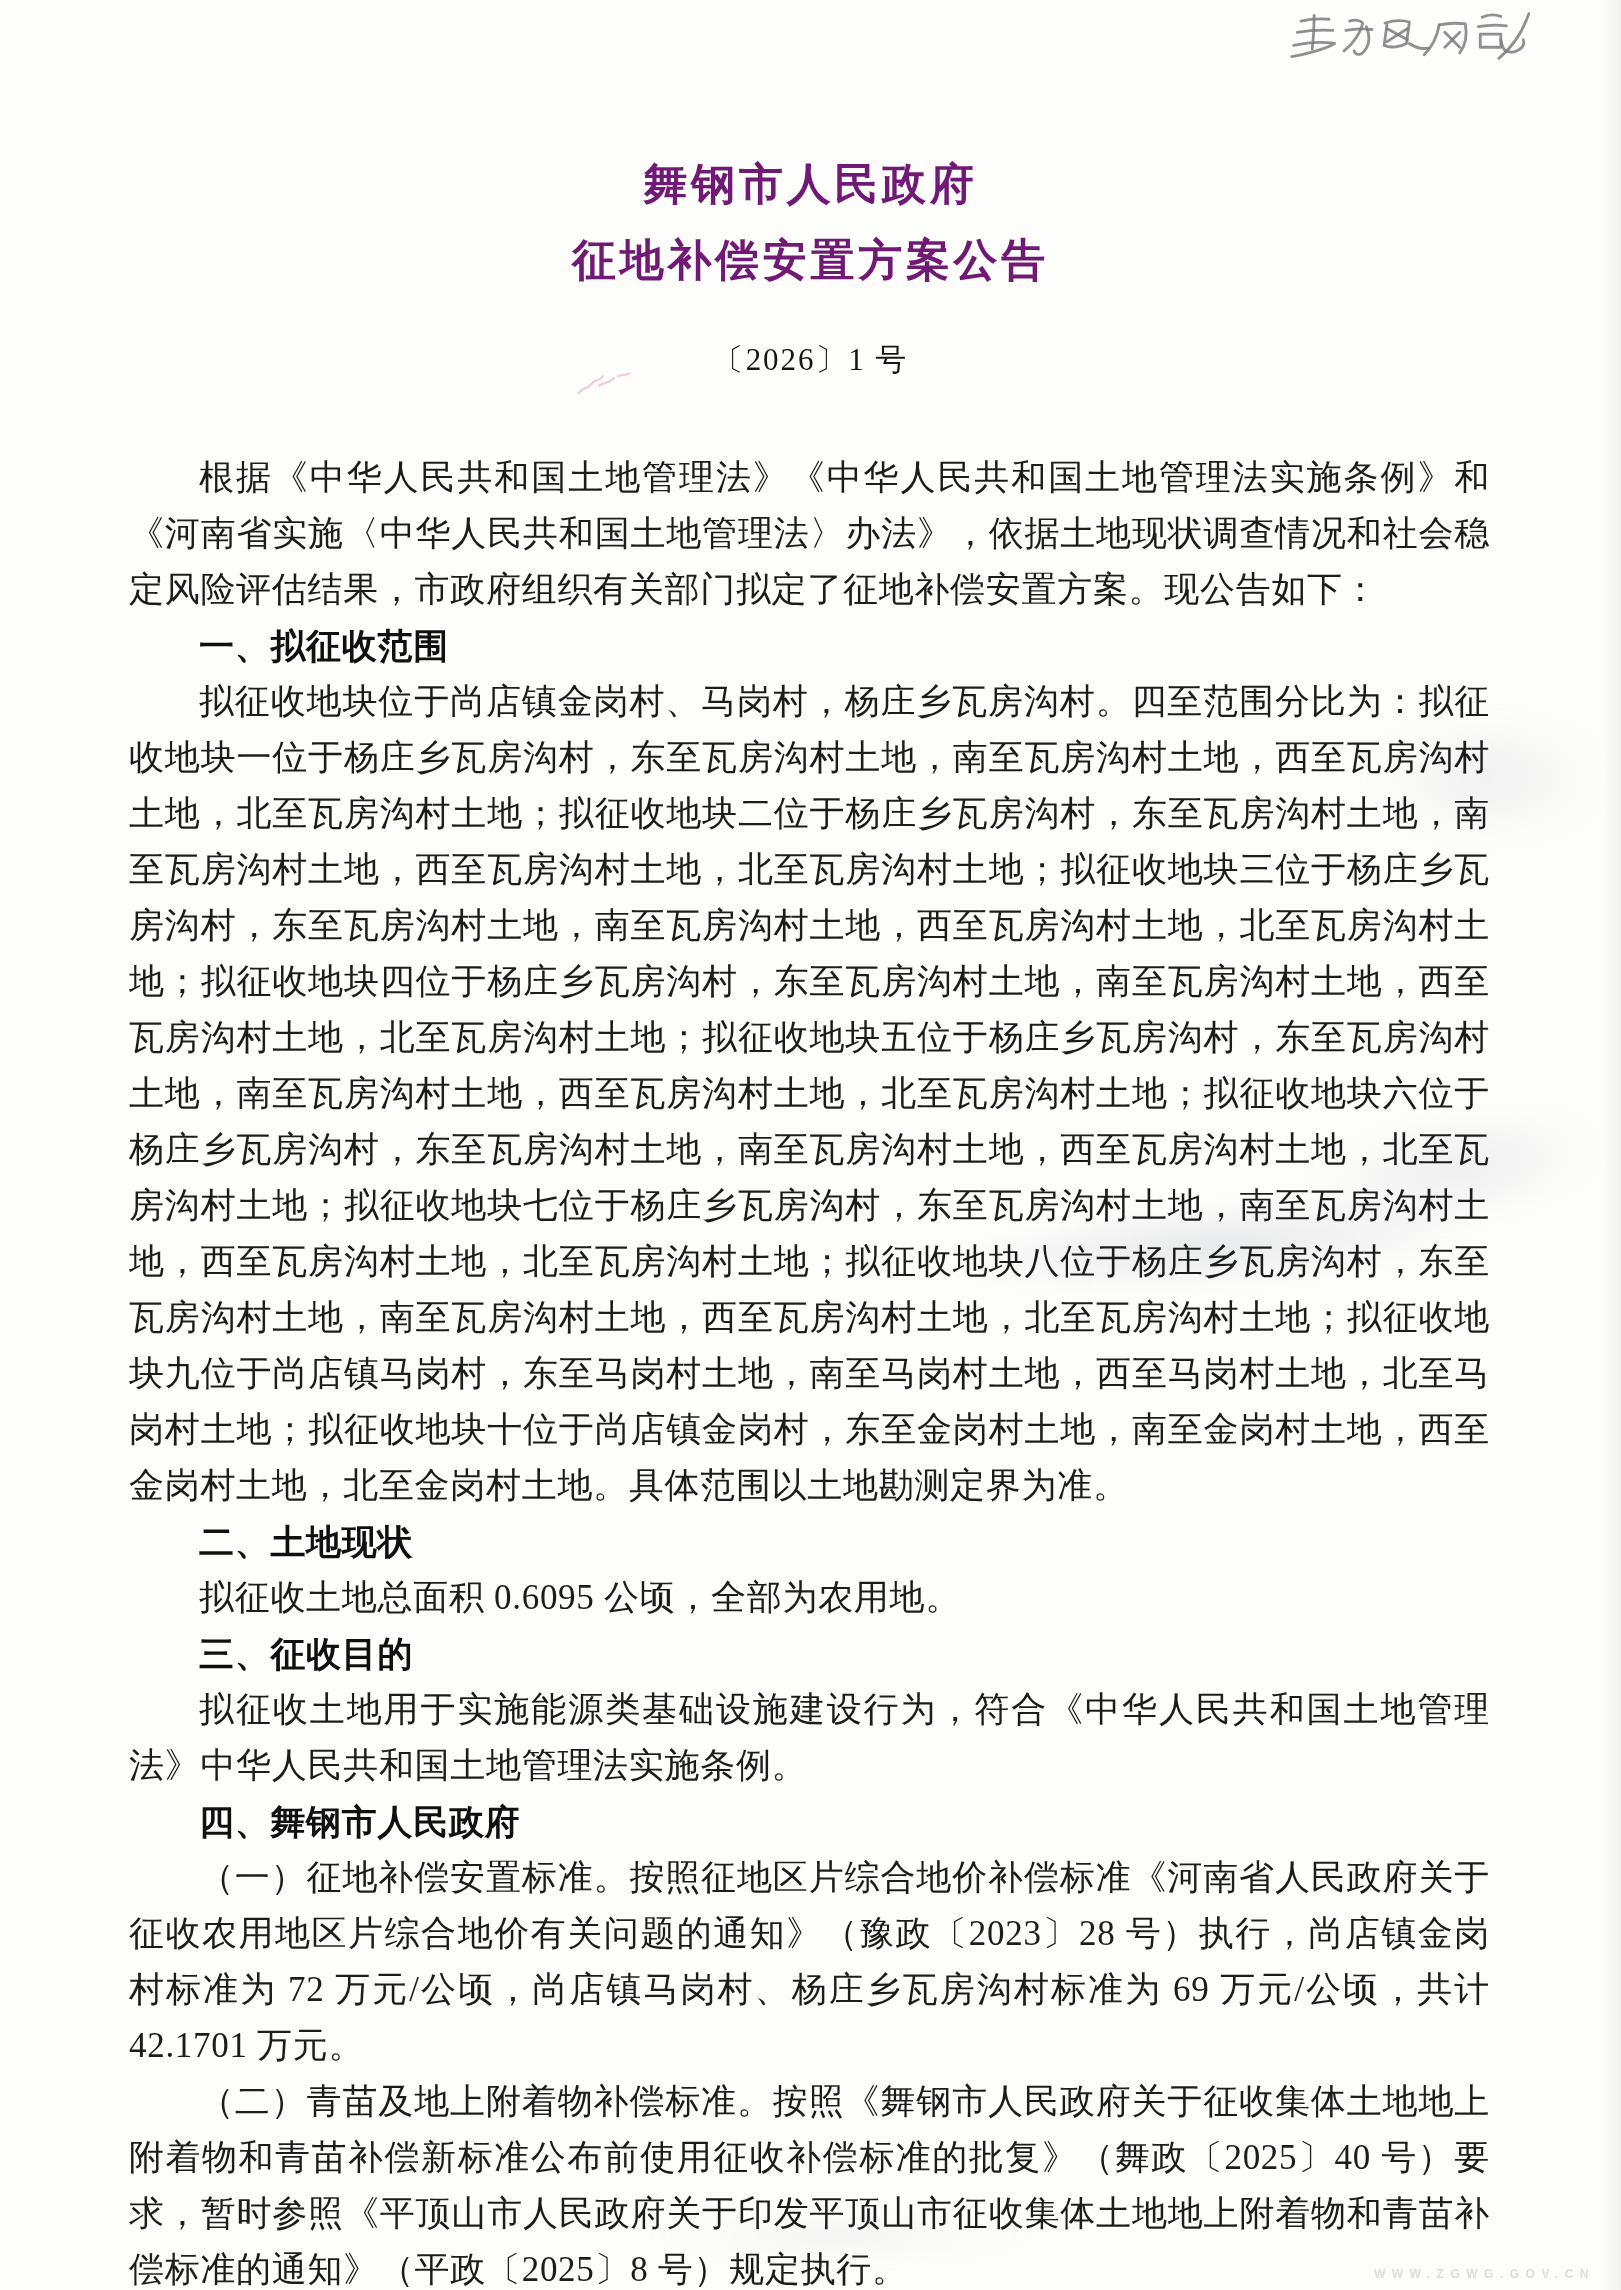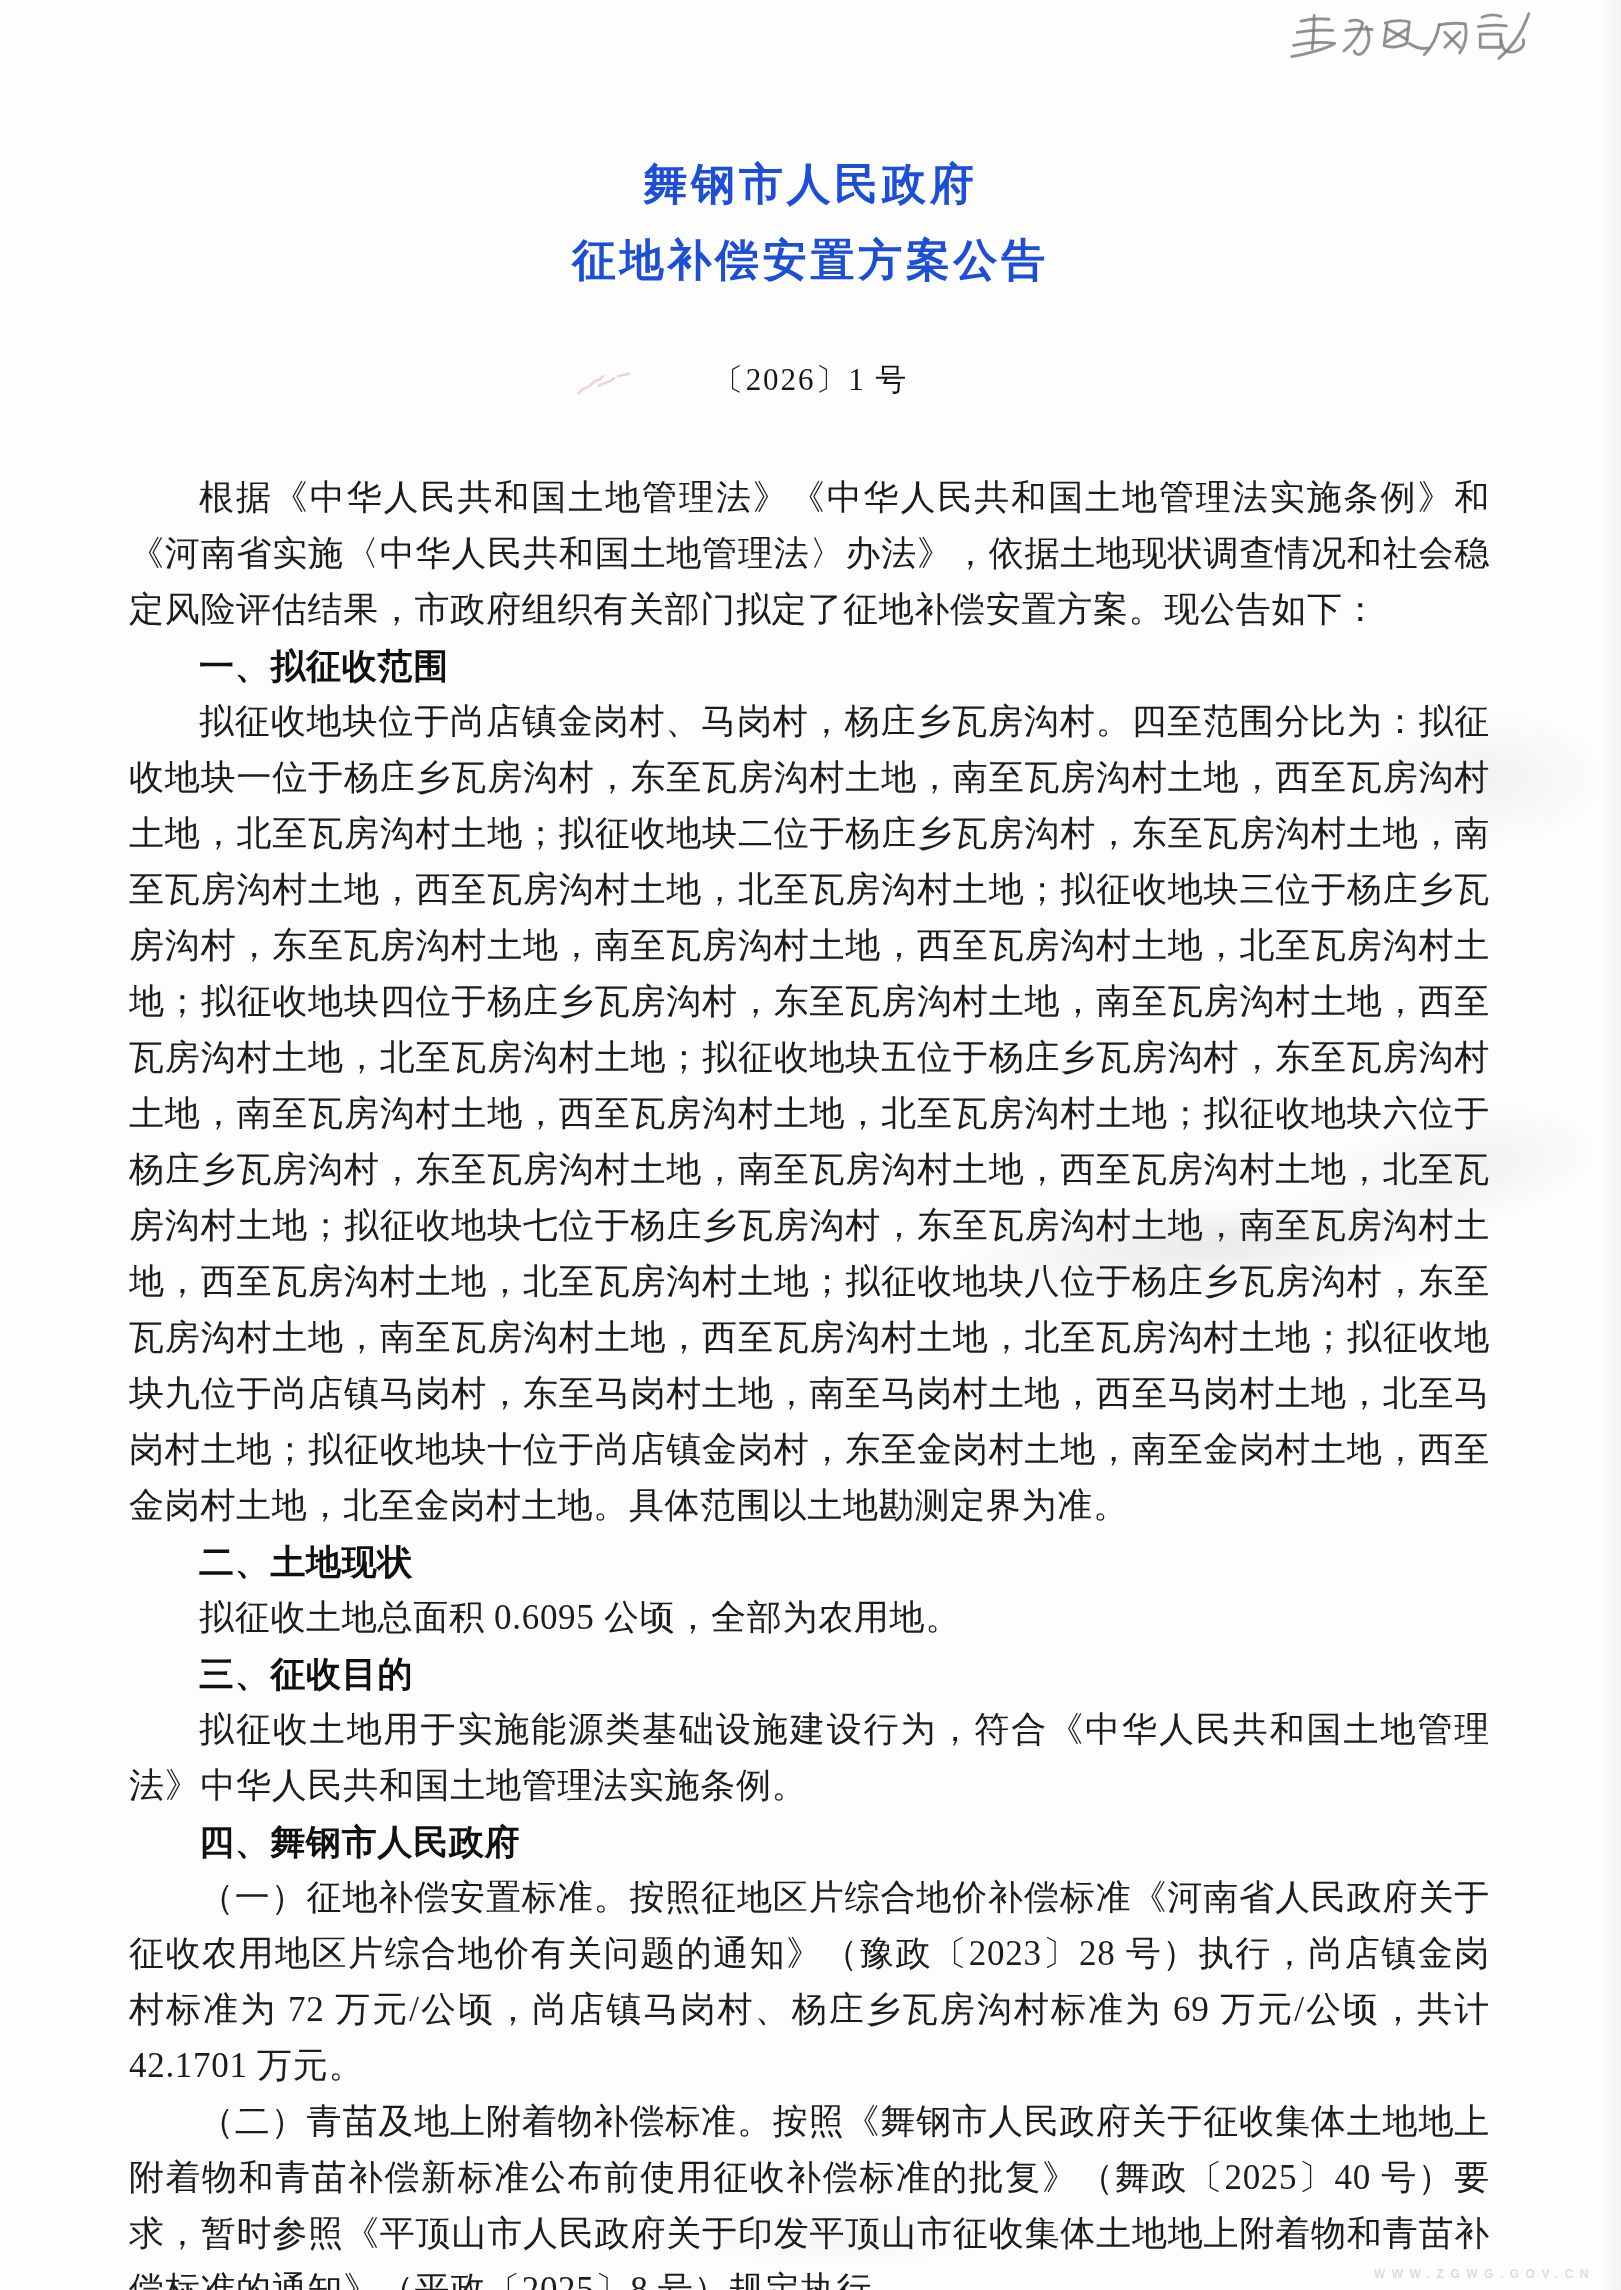--- a/index.html
+++ b/index.html
@@ -12,29 +12,29 @@
     overflow: hidden;
     color: #1e1e1e;
   }
 
   
   .title-block {
     padding-top: 147px;
     text-align: center;
     font-family: "Liberation Serif", "DejaVu Serif", serif;
     font-weight: 700;
-    color: #1d4ed8;
+    color: #701a75;
   }
   .title-line {
     font-size: 44px;
     line-height: 76px;
     letter-spacing: 3.7px;
   }
   .doc-number {
-    margin-top: 60px;
+    margin-top: 40px;
     text-align: center;
     font-family: "Liberation Serif", "DejaVu Serif", serif;
     font-size: 31px;
     letter-spacing: 1.9px;
     color: #161616;
   }
 
   
   .content {
     position: relative;

